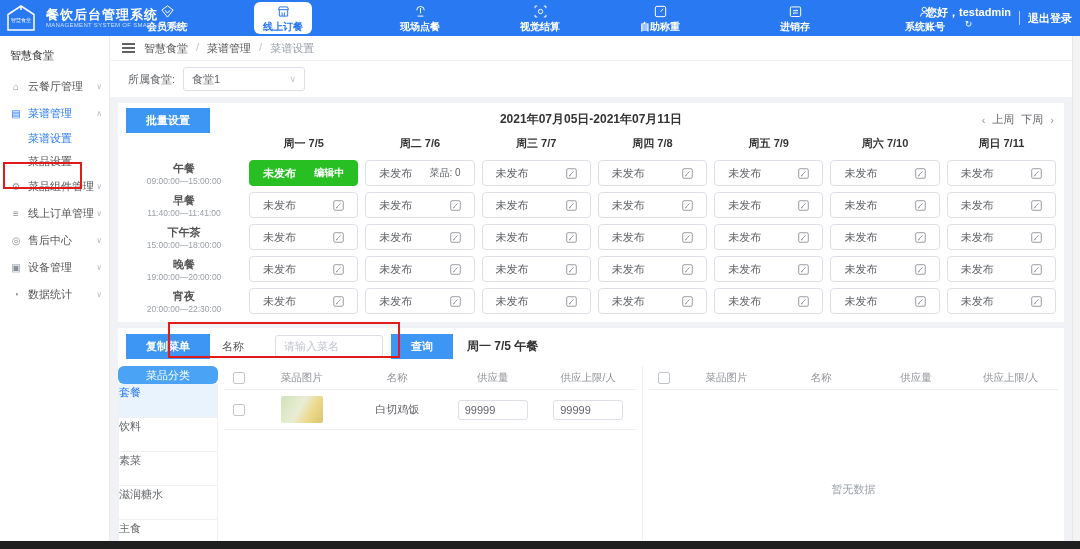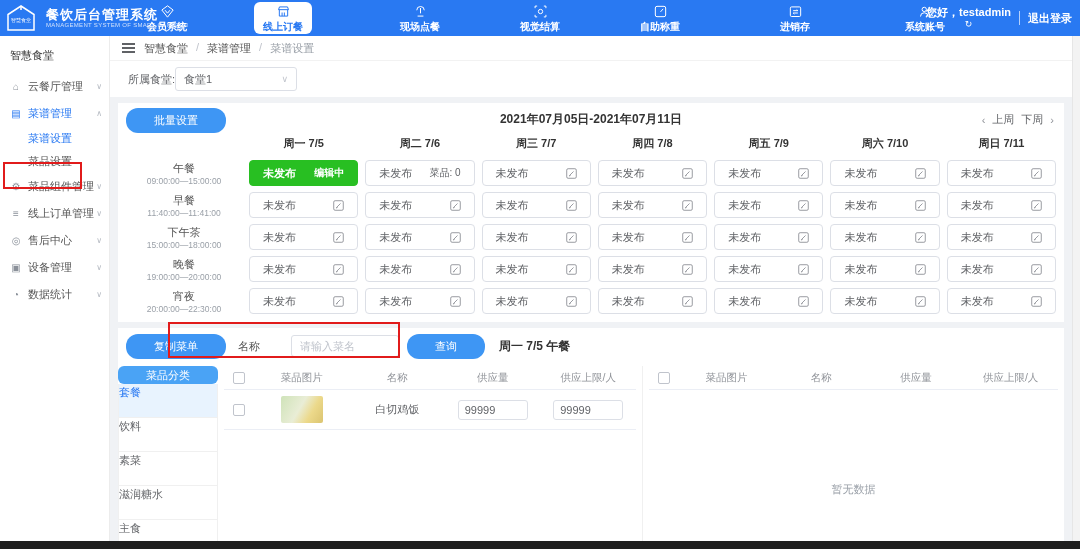--- a/index.html
+++ b/index.html
@@ -41,37 +41,37 @@
   .s-item.act,.s-item.act .s-icon,.s-sub.act{color:var(--active-text-blue,#2979f2);}
   .s-sub{height:23px;line-height:23px;padding-left:28px;font-size:11px;color:#555;cursor:pointer;}
   
   .main{position:absolute;left:110px;right:8px;top:36px;bottom:8px;background:#f0f2f5;overflow:hidden;}
   .crumb-bar{background:#fff;height:25px;display:flex;align-items:center;gap:9px;padding-left:12px;font-size:11px;border-bottom:1px solid #f2f2f2;}
   .hamburger{width:13px;display:inline-flex;flex-direction:column;gap:2.5px;cursor:pointer;}
   .hamburger i{height:1.5px;background:#606266;}
   .bc-item{color:#555;cursor:pointer;}
   .bc-item.cur{color:#9aa0a8;cursor:default;}
   .bc-sep{color:#c0c4cc;}
-  .filter-bar{background:#fff;height:36px;display:flex;align-items:center;padding-left:18px;font-size:11px;color:#606266;}
+  .filter-bar{background:#fff;height:36px;display:flex;align-items:center;gap:8px;padding-left:18px;font-size:11px;color:#606266;}
   .select{width:122px;height:24px;border:1px solid #dcdfe6;border-radius:3px;display:flex;align-items:center;justify-content:space-between;padding:0 8px;background:#fff;color:#606266;cursor:pointer;}
   .select .chev{color:#c0c4cc;font-size:9px;}
   .card{background:#fff;margin:6px 8px 0;}
   
   .sch-head{position:relative;height:30px;}
-  .btn{border:none;border-radius:12px;background:var(--button-blue,#3e96f4);color:#fff;font-size:11px;padding:5px 28px;cursor:pointer;font-family:inherit;}
+  .btn{border:none;border-radius:0;background:var(--button-blue,#3e96f4);color:#fff;font-size:11px;padding:5px 20px;cursor:pointer;font-family:inherit;font-weight:bold;}
   .sch-head .btn{position:absolute;left:8px;top:5px;}
   .date-range{position:absolute;left:0;right:0;top:8px;text-align:center;font-size:12px;font-weight:bold;color:#333;}
   .week-nav{position:absolute;right:10px;top:9px;font-size:11px;color:#606266;display:flex;gap:7px;align-items:center;}
   .week-nav .lnk{cursor:pointer;}
   .week-nav .arr{color:#909399;}
   #schedule-grid{display:grid;grid-template-columns:116px repeat(7,1fr);gap:6px 7px;padding:0 8px 8px;}
   .day-head{text-align:center;font-size:11px;font-weight:bold;color:#333;padding:3px 0;}
   .corner{}
   .meal-label{text-align:center;align-self:center;}
-  .meal-name{font-size:11px;color:#555;}
+  .meal-name{font-size:11px;color:#555;font-weight:bold;}
   .meal-time{font-size:8.5px;color:#9aa0a8;}
   .cell{height:26px;border:1px solid #dcdfe6;border-radius:4px;background:#fff;display:flex;align-items:center;justify-content:space-between;padding:0 13px;font-size:11px;color:#606266;cursor:pointer;}
   .cell-editing{background:var(--published-green,#28bf22);border-color:var(--published-green,#28bf22);color:#fff;font-weight:bold;}
   .cell-extra{font-size:10px;}
   .cell-extra.count{color:#606266;}
   .cell-edit{display:flex;align-items:center;color:#909399;}
   .cell-edit svg{width:11px;height:11px;}
   
   .editor{height:228px;overflow:hidden;}
   .editor-toolbar{position:relative;display:flex;align-items:center;height:36px;padding-left:8px;gap:12px;}

